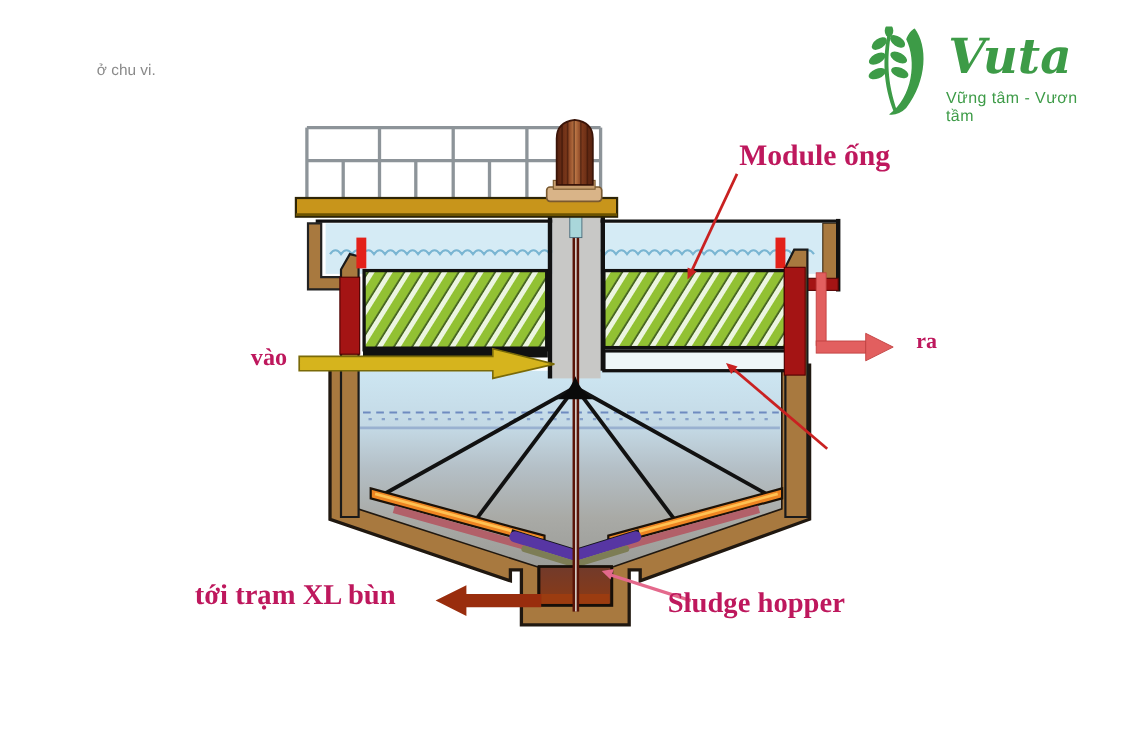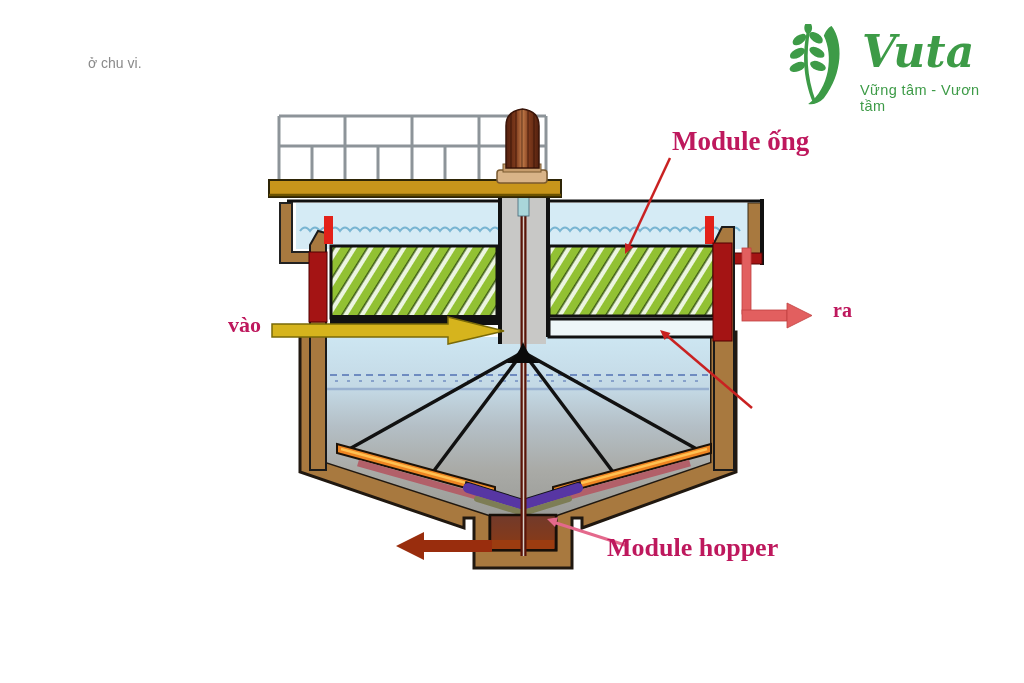--- a/index.html
+++ b/index.html
@@ -206,15 +206,16 @@
     </g>
     <g>
       <line x1="628" y1="546" x2="553" y2="522" stroke="#e4698c" stroke-width="3"></line>
       <polygon points="547,519 558,517.3 555,526.9" fill="#e4698c"></polygon>
     </g>
   </svg>
 
   <div class="dlabel lbl-module">Module ống</div>
   <div class="dlabel lbl-vao">vào</div>
   <div class="dlabel lbl-ra">ra</div>
-  <div class="dlabel lbl-hopper">Module hopper</div>
+  <div class="dlabel lbl-station">tới trạm XL bùn</div>
+  <div class="dlabel lbl-hopper">Sludge hopper</div>
 
 </div>
 
 </body></html>

